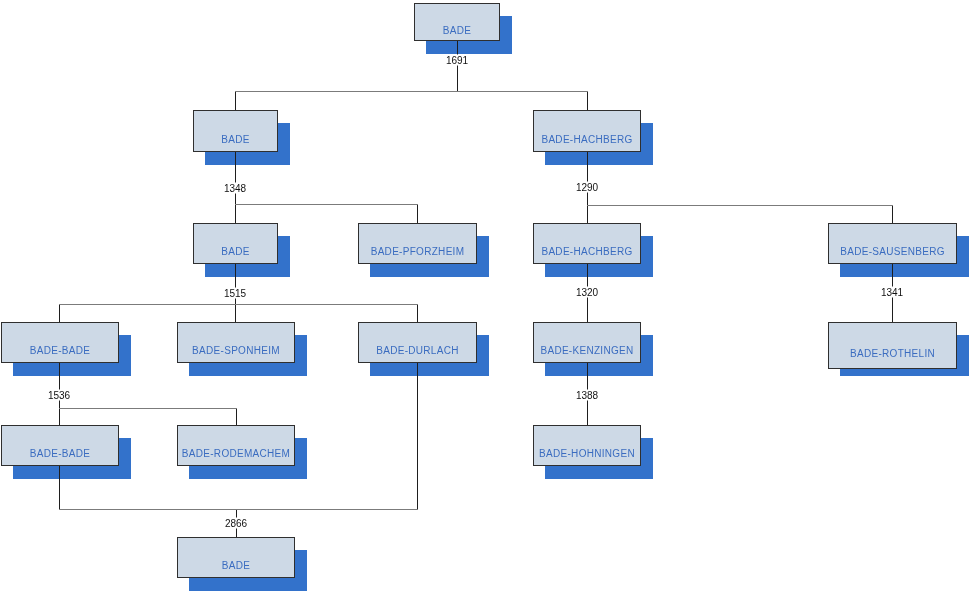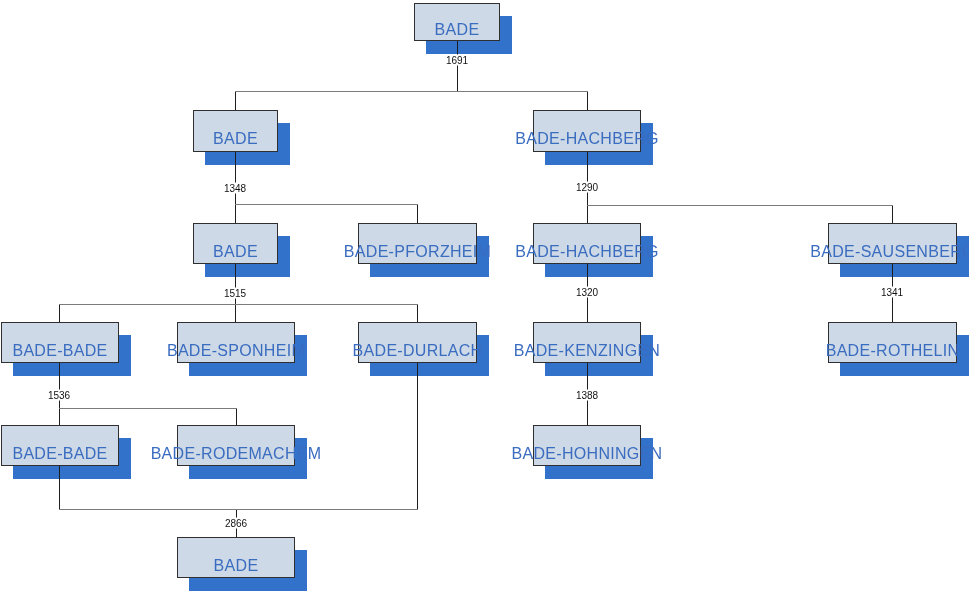--- a/index.html
+++ b/index.html
@@ -24,21 +24,21 @@
     background: #cdd9e6;
     border: 1px solid #2f2f2f;
     box-sizing: border-box;
     display: flex;
     align-items: center;
     justify-content: center;
     cursor: pointer;
   }
   .node-label {
     color: #3a6cc0;
-    font-size: 16px;
+    font-size: 10px;
     letter-spacing: 0.3px;
     white-space: nowrap;
     margin-top: 16px;
   }
   .vline {
     position: absolute;
     width: 1px;
     background: #1e1e1e;
   }
   .hline {
@@ -127,21 +127,21 @@
     </div>
     <div class="node" style="left: 177px; top: 322px; width: 118px; height: 41px; background: rgb(205, 217, 230); border-color: rgb(47, 47, 47);">
       <span class="node-label" style="color: rgb(58, 108, 192);">BADE-SPONHEIM</span>
     </div>
     <div class="node" style="left: 358px; top: 322px; width: 119px; height: 41px; background: rgb(205, 217, 230); border-color: rgb(47, 47, 47);">
       <span class="node-label" style="color: rgb(58, 108, 192); text-align: center;">BADE-DURLACH</span>
     </div>
     <div class="node" style="left: 533px; top: 322px; width: 108px; height: 41px; background: rgb(205, 217, 230); border-color: rgb(47, 47, 47);">
       <span class="node-label" style="color: rgb(58, 108, 192);">BADE-KENZINGEN</span>
     </div>
-    <div class="node" style="left: 828px; top: 322px; width: 129px; height: 41px; background: rgb(205, 217, 230); border-color: rgb(47, 47, 47);">
+    <div class="node" style="left: 828px; top: 322px; width: 129px; height: 47px; background: rgb(205, 217, 230); border-color: rgb(47, 47, 47);">
       <span class="node-label" style="color: rgb(58, 108, 192);">BADE-ROTHELIN</span>
     </div>
     <div class="node" style="left: 1px; top: 425px; width: 118px; height: 41px; background: rgb(205, 217, 230); border-color: rgb(47, 47, 47);">
       <span class="node-label" style="color: rgb(58, 108, 192);">BADE-BADE</span>
     </div>
     <div class="node" style="left: 177px; top: 425px; width: 118px; height: 41px; background: rgb(205, 217, 230); border-color: rgb(47, 47, 47);">
       <span class="node-label" style="color: rgb(58, 108, 192);">BADE-RODEMACHEM</span>
     </div>
     <div class="node" style="left: 533px; top: 425px; width: 108px; height: 41px; background: rgb(205, 217, 230); border-color: rgb(47, 47, 47);">
       <span class="node-label" style="color: rgb(58, 108, 192);">BADE-HOHNINGEN</span>

